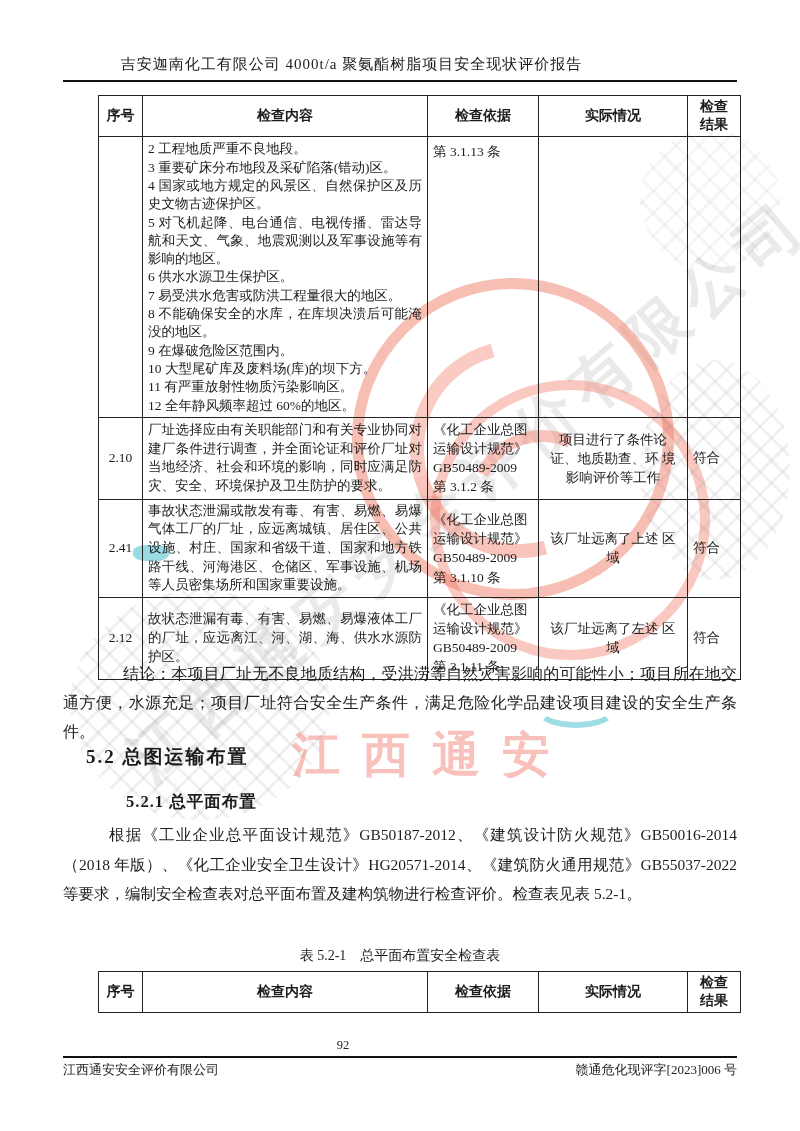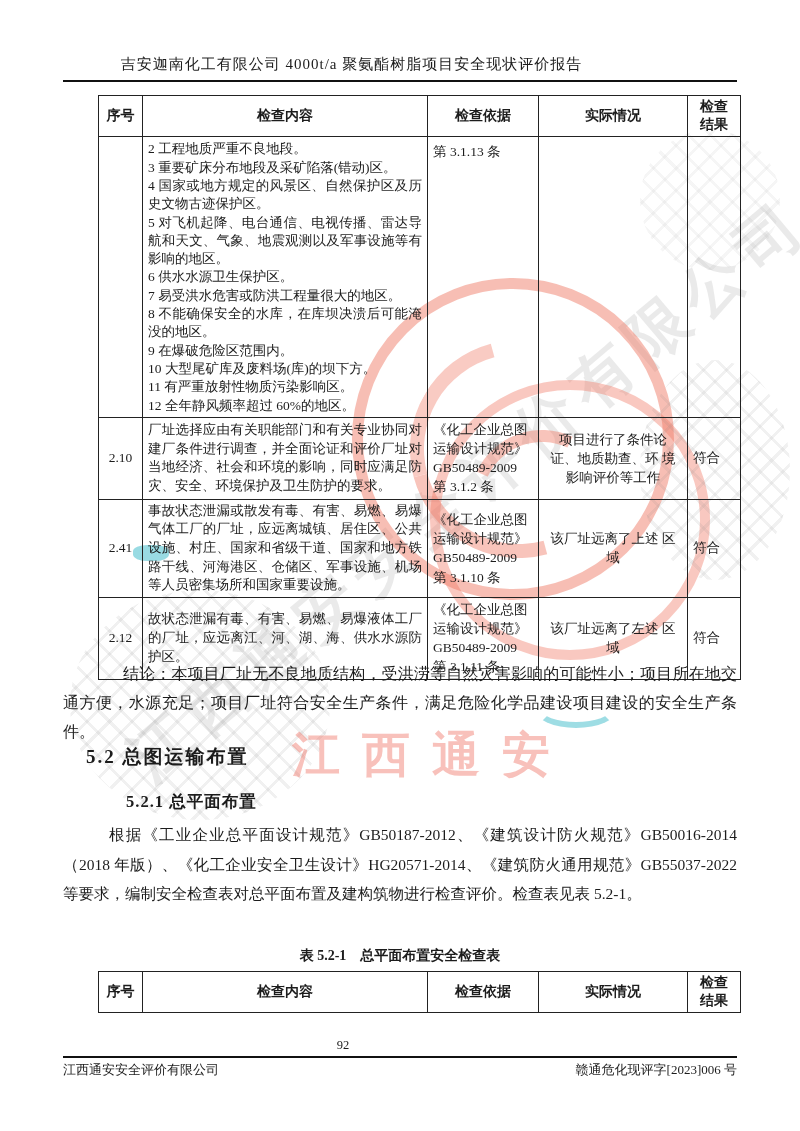--- a/index.html
+++ b/index.html
@@ -80,21 +80,21 @@
   .conclusion{
     position:absolute;left:63px;top:659px;width:674px;
     font-size:16px;line-height:29px;text-align:justify;text-indent:60px;
   }
   .h2{position:absolute;left:86px;top:744px;font-size:19px;font-weight:bold;letter-spacing:2px;}
   .h3{position:absolute;left:86px;top:791px;font-size:16.5px;font-weight:bold;letter-spacing:1px;margin-left:40px;}
   .para{
     position:absolute;left:63px;top:820px;width:674px;
     font-size:15.5px;line-height:29.5px;text-align:justify;text-indent:46px;
   }
-  .caption{position:absolute;left:0;top:947px;width:800px;text-align:center;font-size:14px;font-weight:bold;}
+  .caption{position:absolute;left:0;top:947px;width:800px;text-align:center;font-size:14px;font-weight:normal;}
   .pagenum{position:absolute;left:0;top:1038px;width:686px;text-align:center;font-size:12.5px;}
   .footer-rule{position:absolute;left:63px;top:1056px;width:674px;height:1.5px;background:#111;}
   .footer{position:absolute;left:63px;top:1061px;width:674px;display:flex;justify-content:space-between;font-size:13px;}
 </style>
 </head>
 <body>
 
 <div class="page">
 
   <div class="wm wm-diagonal">江西通安安全评价有限公司</div>

